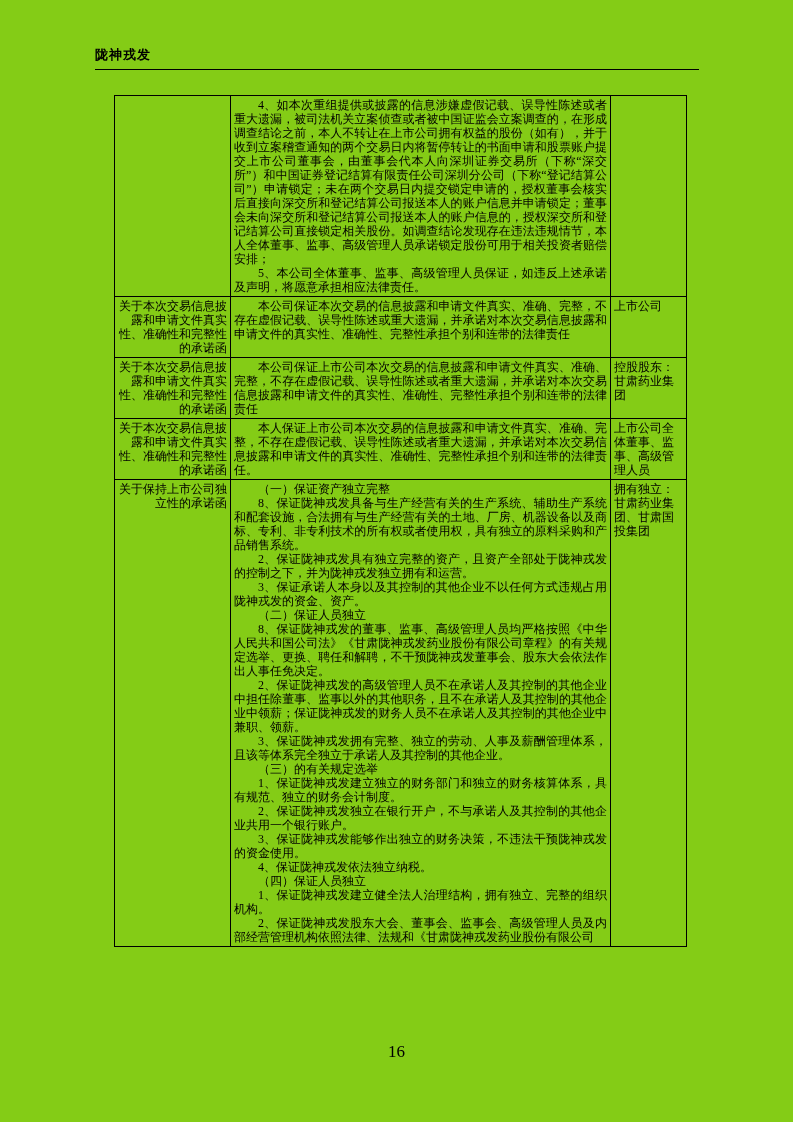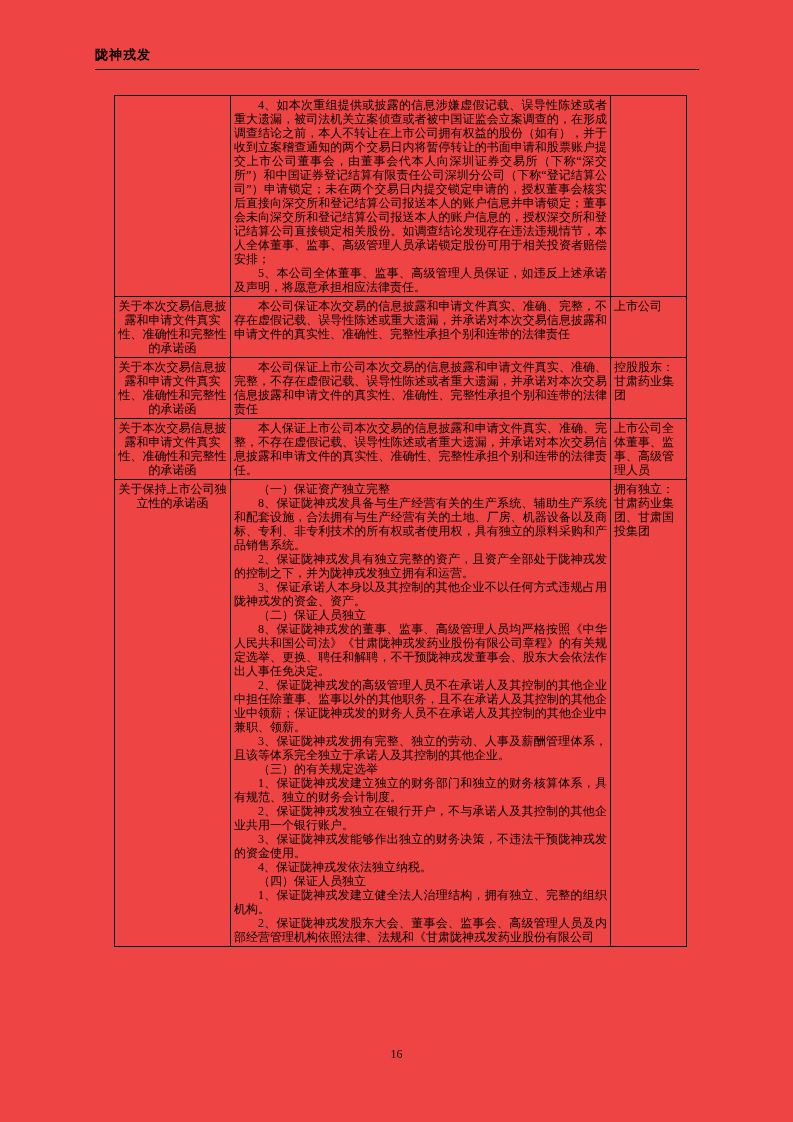--- a/index.html
+++ b/index.html
@@ -2,21 +2,21 @@
 <html><head>
 <meta charset="utf-8">
 <style>
   * { box-sizing: border-box; }
   html, body { margin: 0; padding: 0; background: #ffffff; }
   .page {
     position: relative;
     width: 793px;
     height: 1122px;
     margin: 0 auto;
-    background: #ef4444;
+    background: #84cc16;
     font-family: "Liberation Serif", "DejaVu Serif", serif;
     color: #000000;
     overflow: hidden;
   }
   .header {
     position: absolute;
     top: 46px;
     left: 95px;
     right: 94px;
     display: flex;
@@ -49,21 +49,21 @@
     font-size: 12px;
     line-height: 14px;
     padding: 2px 3px;
     vertical-align: top;
     word-break: break-all;
   }
   td.label-cell {
     width: 116px;
     vertical-align: middle;
     padding: 3px 5px;
-    text-align: center;
+    text-align: right;
   }
   td.content-cell {
     width: 380px;
     vertical-align: top;
   }
   td.party-cell {
     width: 76px;
     vertical-align: middle;
     padding: 3px 4px;
   }
@@ -71,21 +71,21 @@
     margin: 0;
     text-indent: 2em;
     text-align: justify;
   }
   .footer {
     position: absolute;
     bottom: 60px;
     left: 0;
     right: 0;
     text-align: center;
-    font-size: 12px;
+    font-size: 17px;
   }
 </style>
 </head>
 <body>
 
 <div class="page">
 
   <div class="header">
     <span class="brand">陇神戎发</span>
   </div>

